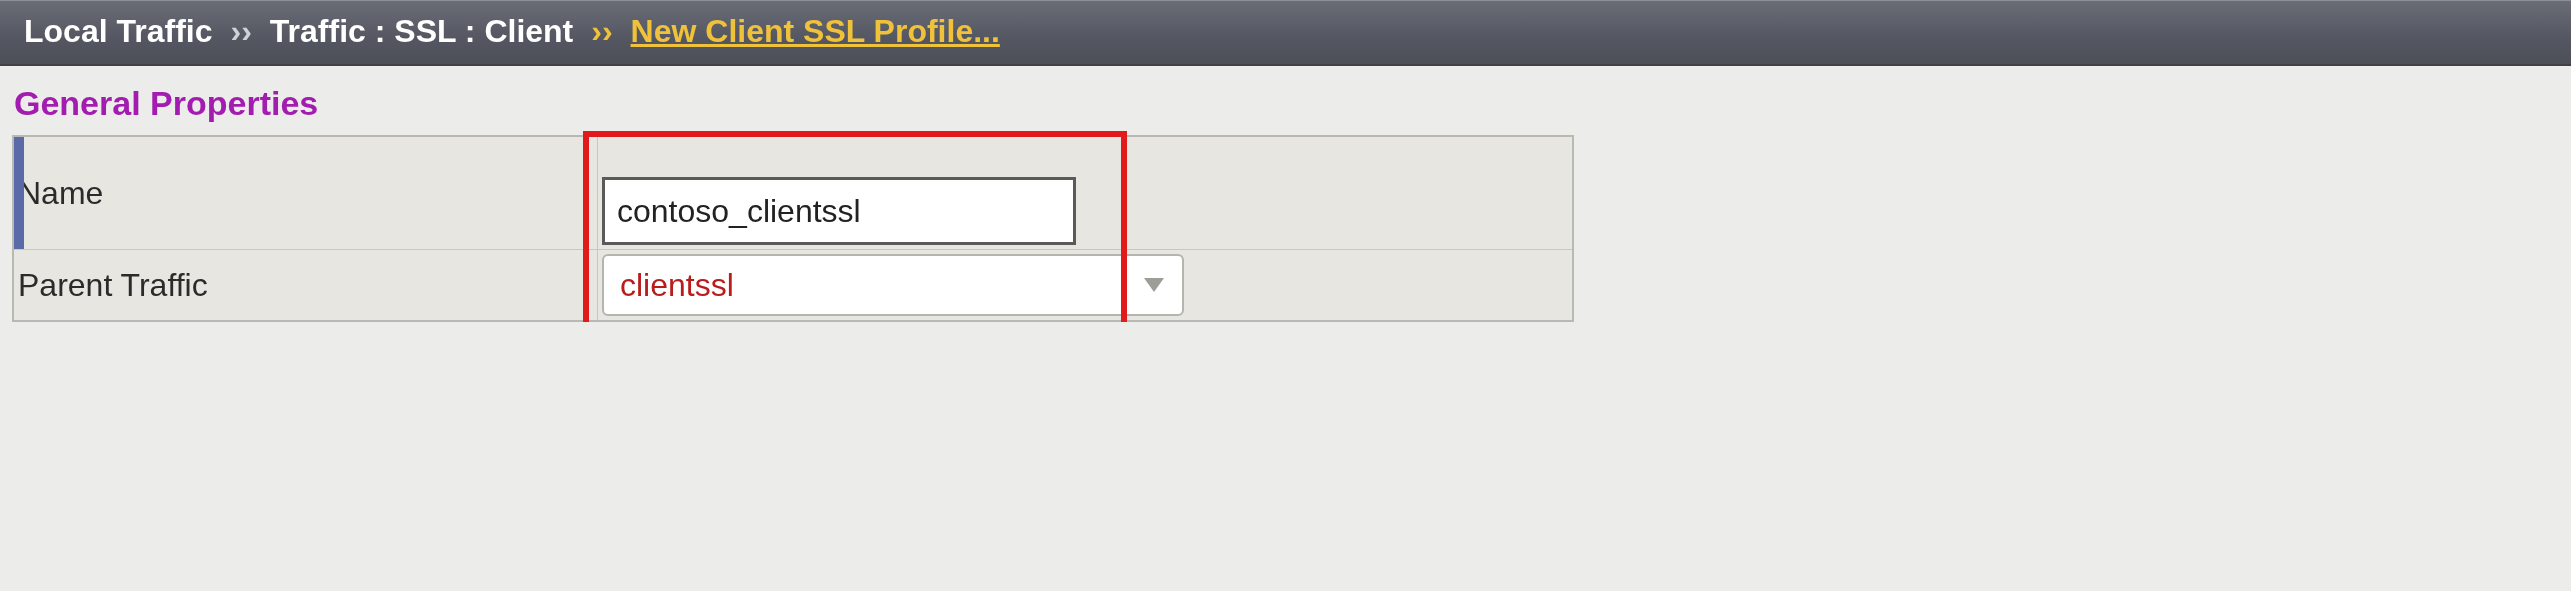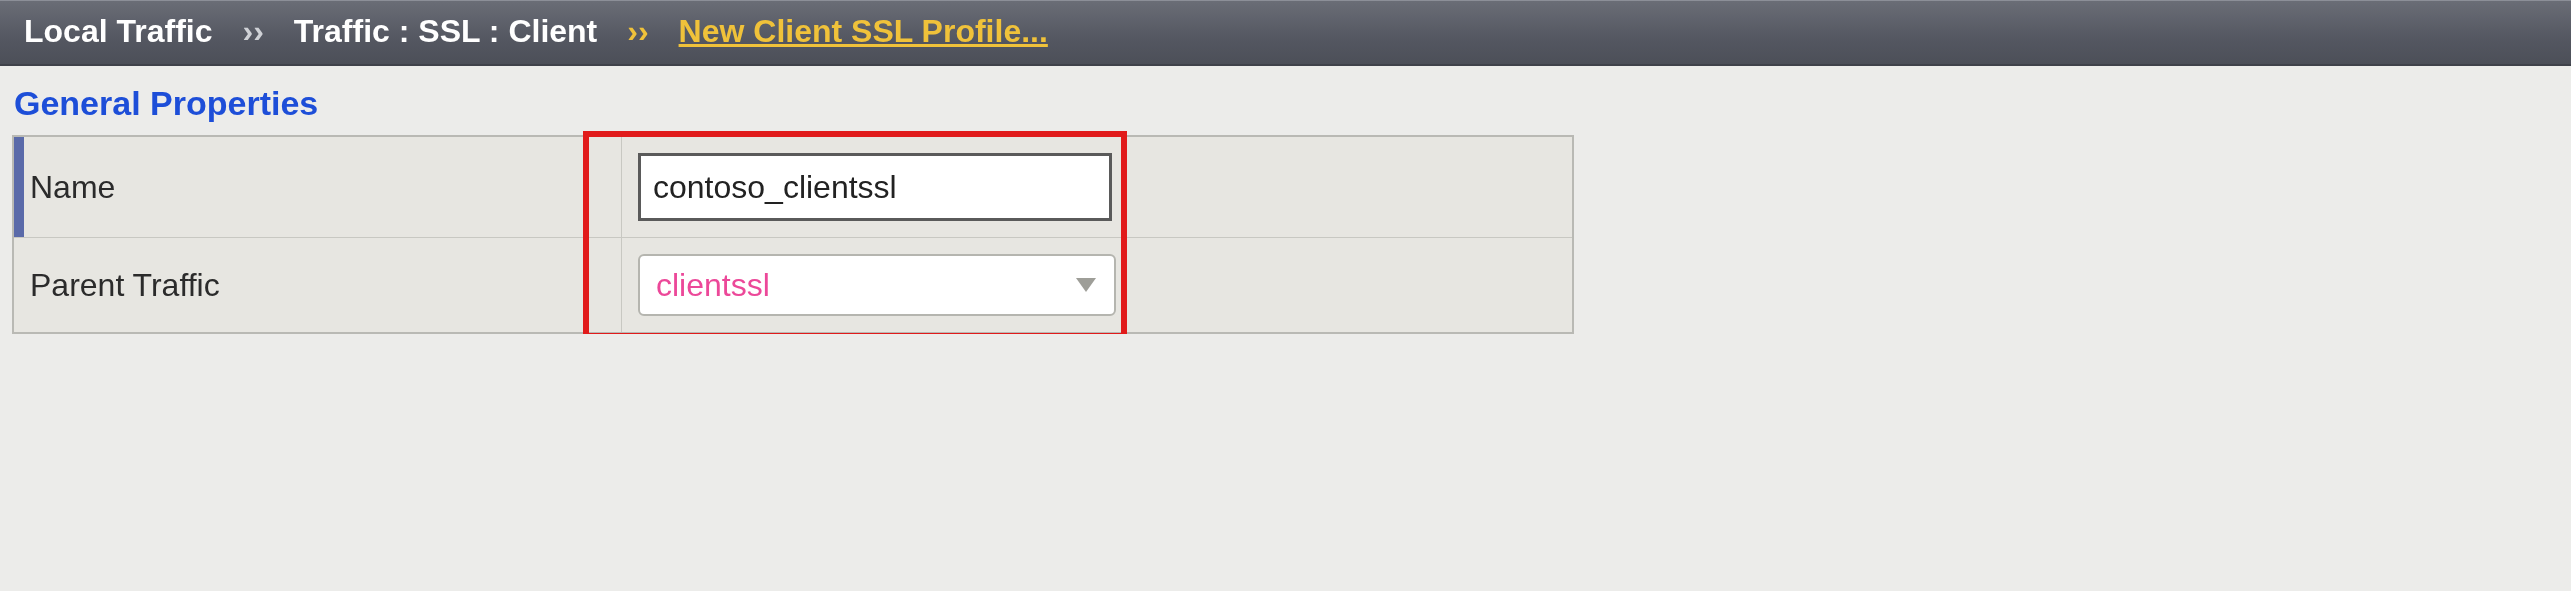--- a/index.html
+++ b/index.html
@@ -8,48 +8,48 @@
   .crumb{
     background:linear-gradient(#6a6d76,#545761 60%,#4c4f58);
     border-top:1px solid #8c8f98;
     border-bottom:2px solid #3f424a;
     padding:12px 24px 14px 24px;
     font-size:32px;
     font-weight:bold;
     color:#fff;
     display:flex;
     align-items:center;
-    gap:30px;
+    gap:18px;
     white-space:nowrap;
   }
   .crumb .sep{color:#cfd1d6;font-weight:bold;}
   .crumb .sep.amber{color:#f0c23a;}
   .crumb .leaf{color:#f0c23a;text-decoration:underline;}
   
   .section-title{
     font-size:34px;
     font-weight:bold;
-    color:#1d4ed8;
+    color:#a21caf;
     padding:18px 14px 12px 14px;
   }
   
   table.props{
     border-collapse:collapse;
     width:1562px;           
     margin-left:12px;
     border:2px solid #b9b9b4;
     background:#e7e6e1;
   }
   table.props tr{border-bottom:1px solid #c8c8c2;}
   table.props tr:last-child{border-bottom:none;}
   table.props td{
     vertical-align:middle;
     font-size:32px;
     color:#2b2b2b;
-    padding:16px;
+    padding:4px;
   }
   
   td.lbl{
     width:575px;
     padding:26px 0 26px 28px;
     position:relative;
     border-right:1px solid #c8c8c2;
   }
   td.lbl.accent::before{
     content:"";
@@ -65,34 +65,35 @@
   
   input.txt{
     width:444px;
     height:58px;
     font-size:32px;
     padding:2px 12px;
     border:3px solid #5a5a5a;
     background:#fff;
     color:#222;
     box-sizing:content-box;
+    margin-top:36px;
   }
   
   .dd{
-    width:478px;
+    width:582px;
     height:62px;
     border:2px solid #b5b5af;
     border-radius:6px;
     background:#fff;
     display:flex;
     align-items:center;
     justify-content:space-between;
     padding:0 18px 0 16px;
     font-size:32px;
-    color:#ec4899;
+    color:#b91c1c;
     box-sizing:border-box;
   }
   .dd .tri{
     width:0;height:0;
     border-left:10px solid transparent;
     border-right:10px solid transparent;
     border-top:14px solid #9e9e98;
   }
   
   .hlwrap{position:relative;}

